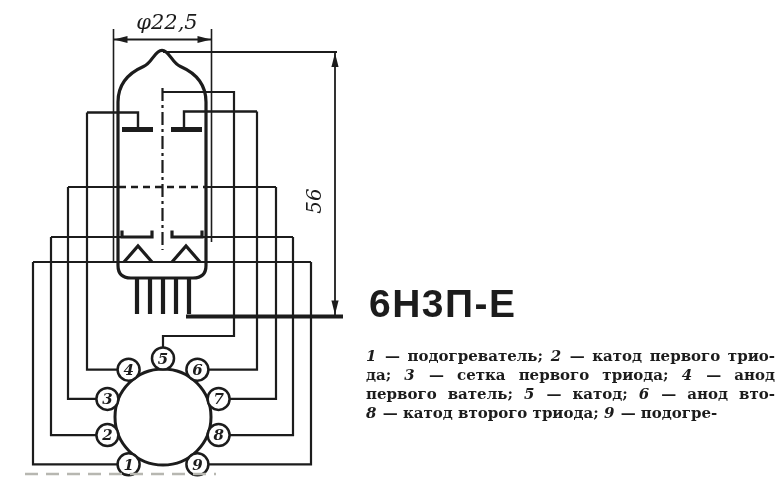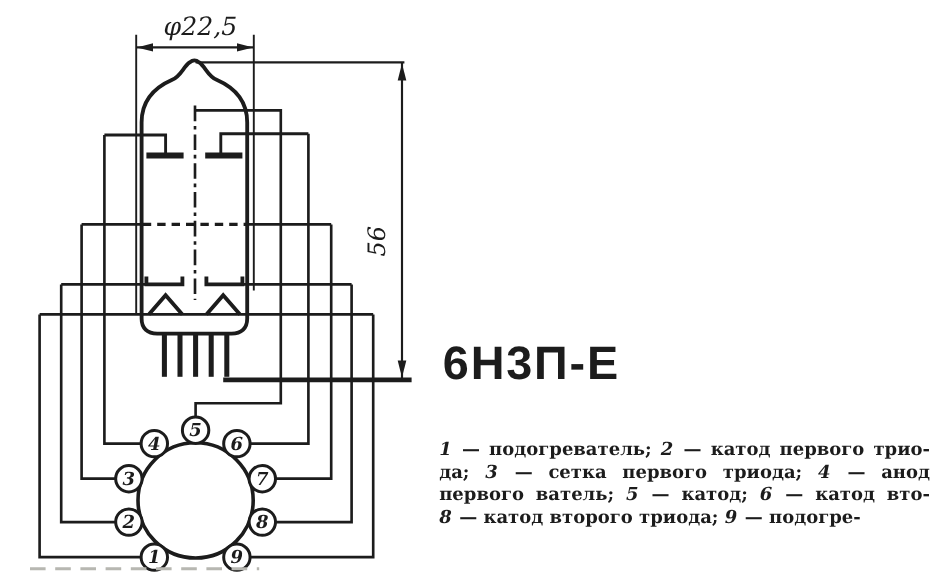--- a/index.html
+++ b/index.html
@@ -16,21 +16,20 @@
     position:absolute; left:369px; top:289px;
     font-family:"Liberation Sans", sans-serif;
     font-weight:bold; font-size:39px; line-height:30px;
     letter-spacing:1.5px; color:var(--ink); white-space:nowrap;
   }
   .legend {
     position:absolute; left:366px; top:347px; width:409px;
     font-family:"DejaVu Serif", serif;
     font-weight:bold; font-size:15px; line-height:19px;
     color:var(--ink);
-    margin-top:18px;
   }
   .legend-line { text-align:justify; text-align-last:justify; }
   .legend-line:last-child { text-align-last:left; }
   .legend .num { font-style:italic; padding-right:1px; }
   svg text { fill:var(--ink); }
   svg .stroke { stroke:var(--ink); fill:none; }
   svg .fillink { fill:var(--ink); stroke:none; }
 </style>
 </head>
 <body>
@@ -149,17 +148,17 @@
     </g>
 
     <line x1="25" y1="474" x2="216" y2="474" stroke="#b7b7b1" stroke-width="2.4" stroke-dasharray="13 8" fill="none"></line>
   </svg>
 
   <div class="tube-title">6Н3П-Е</div>
 
   <div class="legend">
       <div class="legend-line"><span class="num">1</span><span> — подогреватель; </span><span class="num">2</span><span> — катод первого трио-</span></div>
       <div class="legend-line"><span>да; </span><span class="num">3</span><span> — сетка первого триода; </span><span class="num">4</span><span> — анод</span></div>
-      <div class="legend-line"><span>первого ватель; </span><span class="num">5</span><span> — катод; </span><span class="num">6</span><span> — катод вто-</span></div>
+      <div class="legend-line"><span>первого ватель; </span><span class="num">5</span><span> — катод; </span><span class="num">6</span><span> — анод вто-</span></div>
       <div class="legend-line"><span class="num">8</span><span> — катод второго триода; </span><span class="num">9</span><span> — подогре-</span></div>
     </div>
 
 </div>
 
 </body></html>

